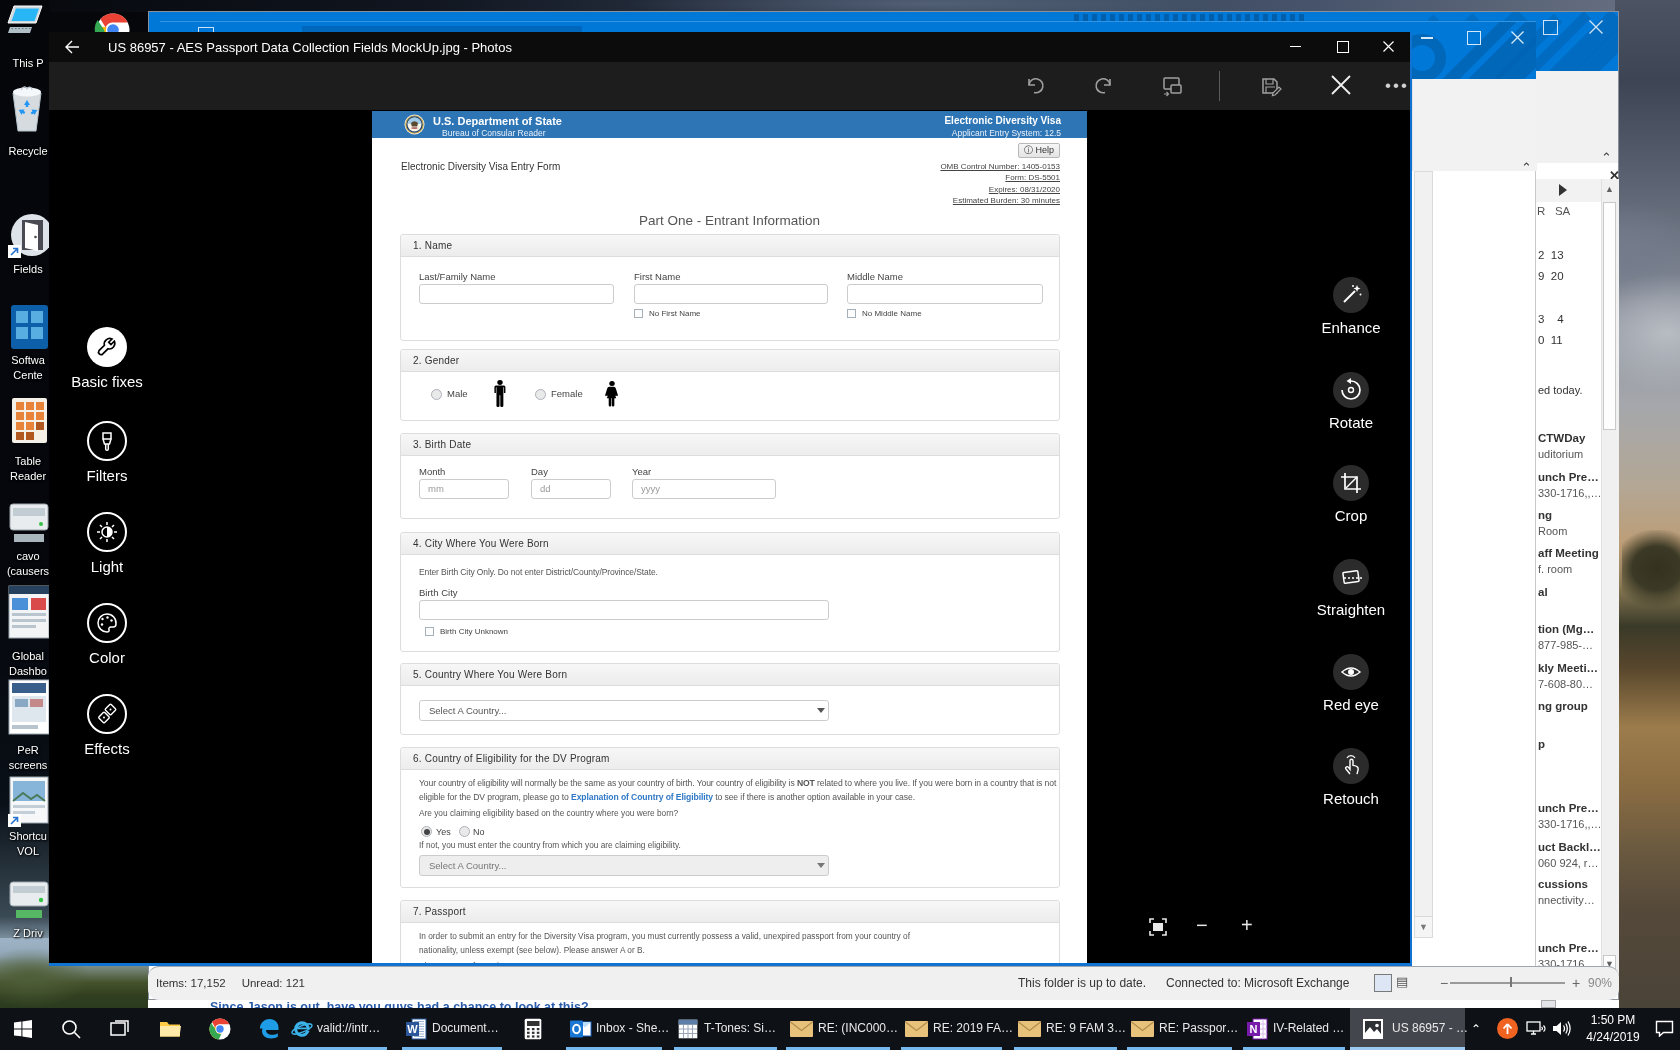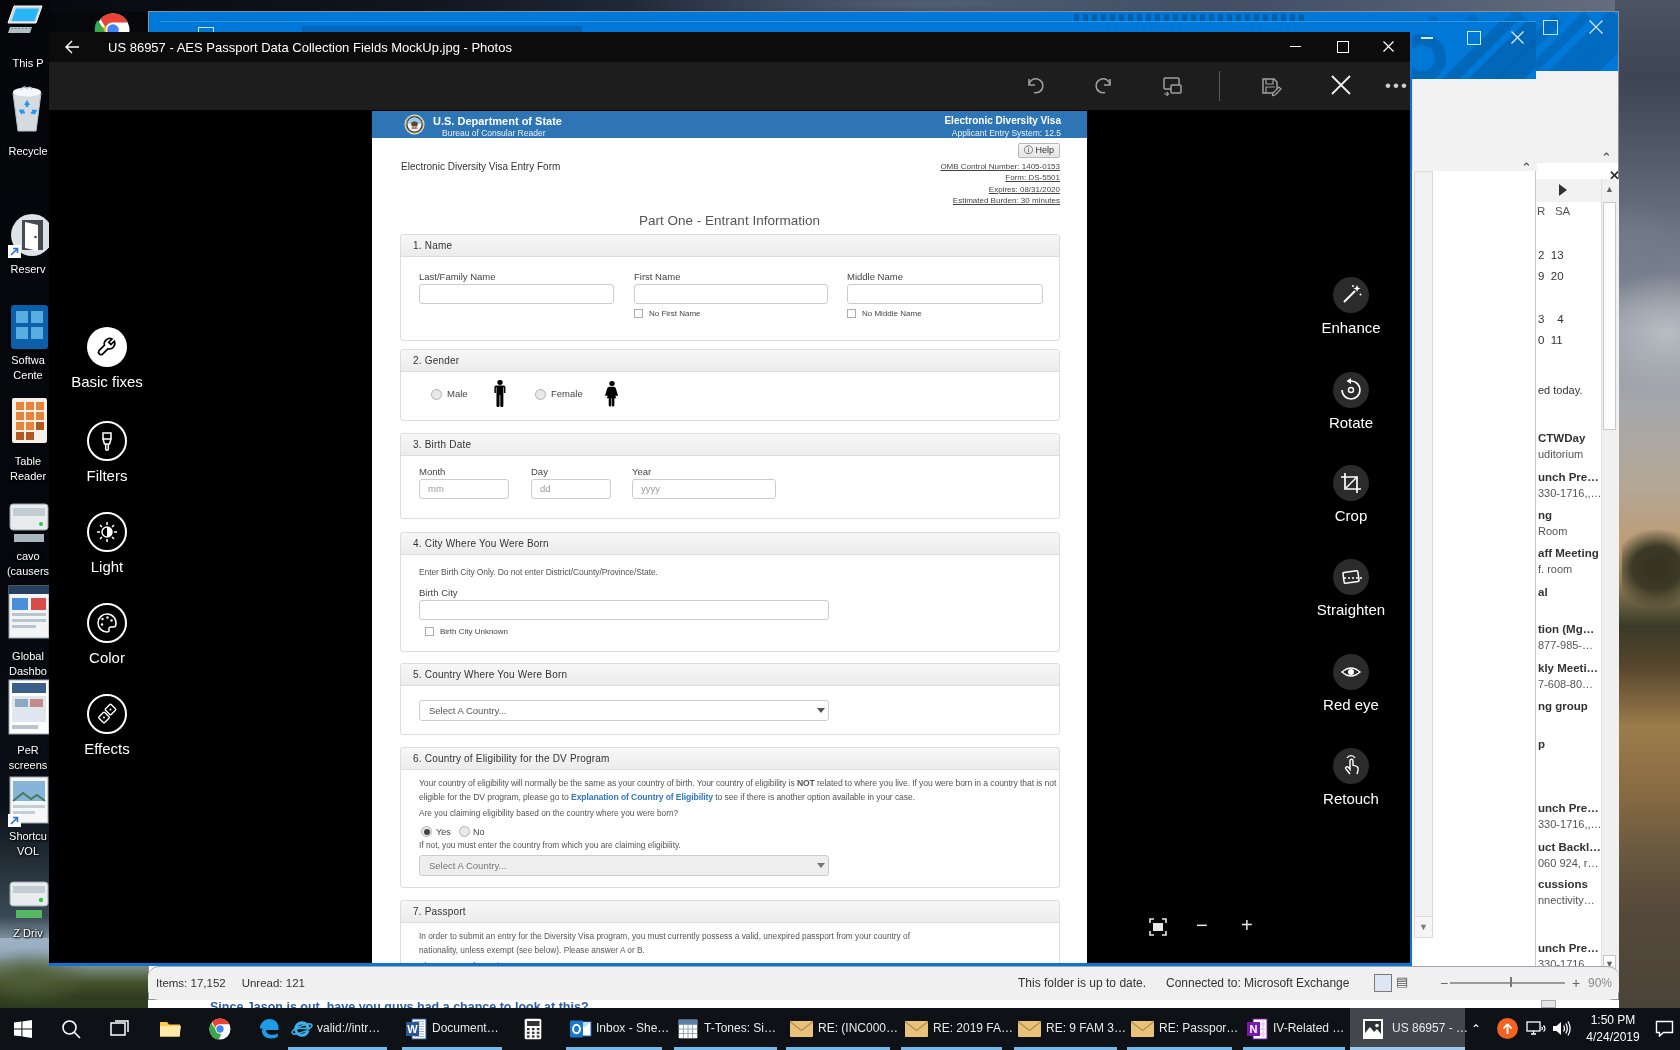--- a/index.html
+++ b/index.html
@@ -586,21 +586,21 @@
     <svg class="abs" style="left:10px;top:212px;" width="40" height="46" viewBox="0 0 40 46">
         <circle cx="22" cy="23" r="21" fill="#dde3e8"></circle>
         <rect x="12" y="8" width="21" height="30" fill="#4a4a52"></rect>
         <path d="M15 10 l13 3 v26 l-13 -3 z" fill="#fff"></path>
         <circle cx="25.5" cy="25" r="1.3" fill="#4a4a52"></circle>
       </svg>
     <svg class="abs" style="left:8px;top:245px;" width="13" height="13" viewBox="0 0 13 13">
         <rect width="13" height="13" fill="#fff"></rect>
         <path d="M3 10 L9 4 M5 3.5 h4.5 v4.5" stroke="#2573cf" stroke-width="1.6" fill="none"></path>
       </svg>
-    <div class="dlbl" style="left:28px;top:263px;">Reserv</div>
+    <div class="dlbl" style="left:28px;top:263px;">Fields</div>
 
     <svg class="abs" style="left:9px;top:303px;" width="40" height="48" viewBox="0 0 40 48">
         <rect x="2" y="2" width="37" height="44" rx="3" fill="#0c5fa8"></rect>
         <rect x="7" y="8" width="12" height="12" fill="#58aee0"></rect>
         <rect x="22" y="8" width="12" height="12" fill="#58aee0"></rect>
         <rect x="7" y="24" width="12" height="12" fill="#58aee0"></rect>
         <rect x="22" y="24" width="12" height="12" fill="#58aee0"></rect>
       </svg>
     <div class="dlbl" style="left:28px;top:354px;">Softwa</div>
     <div class="dlbl" style="left:28px;top:369px;">Cente</div>

